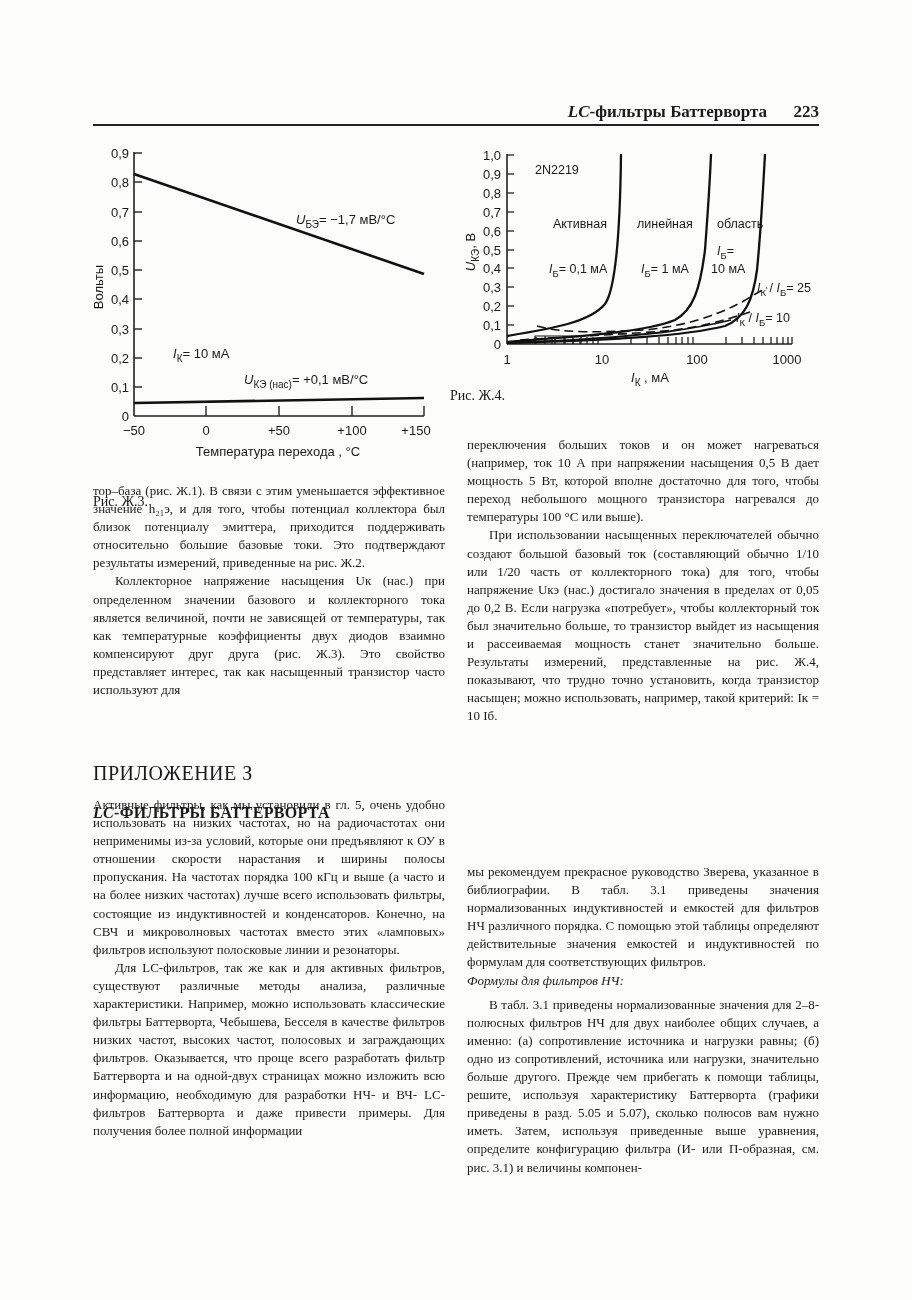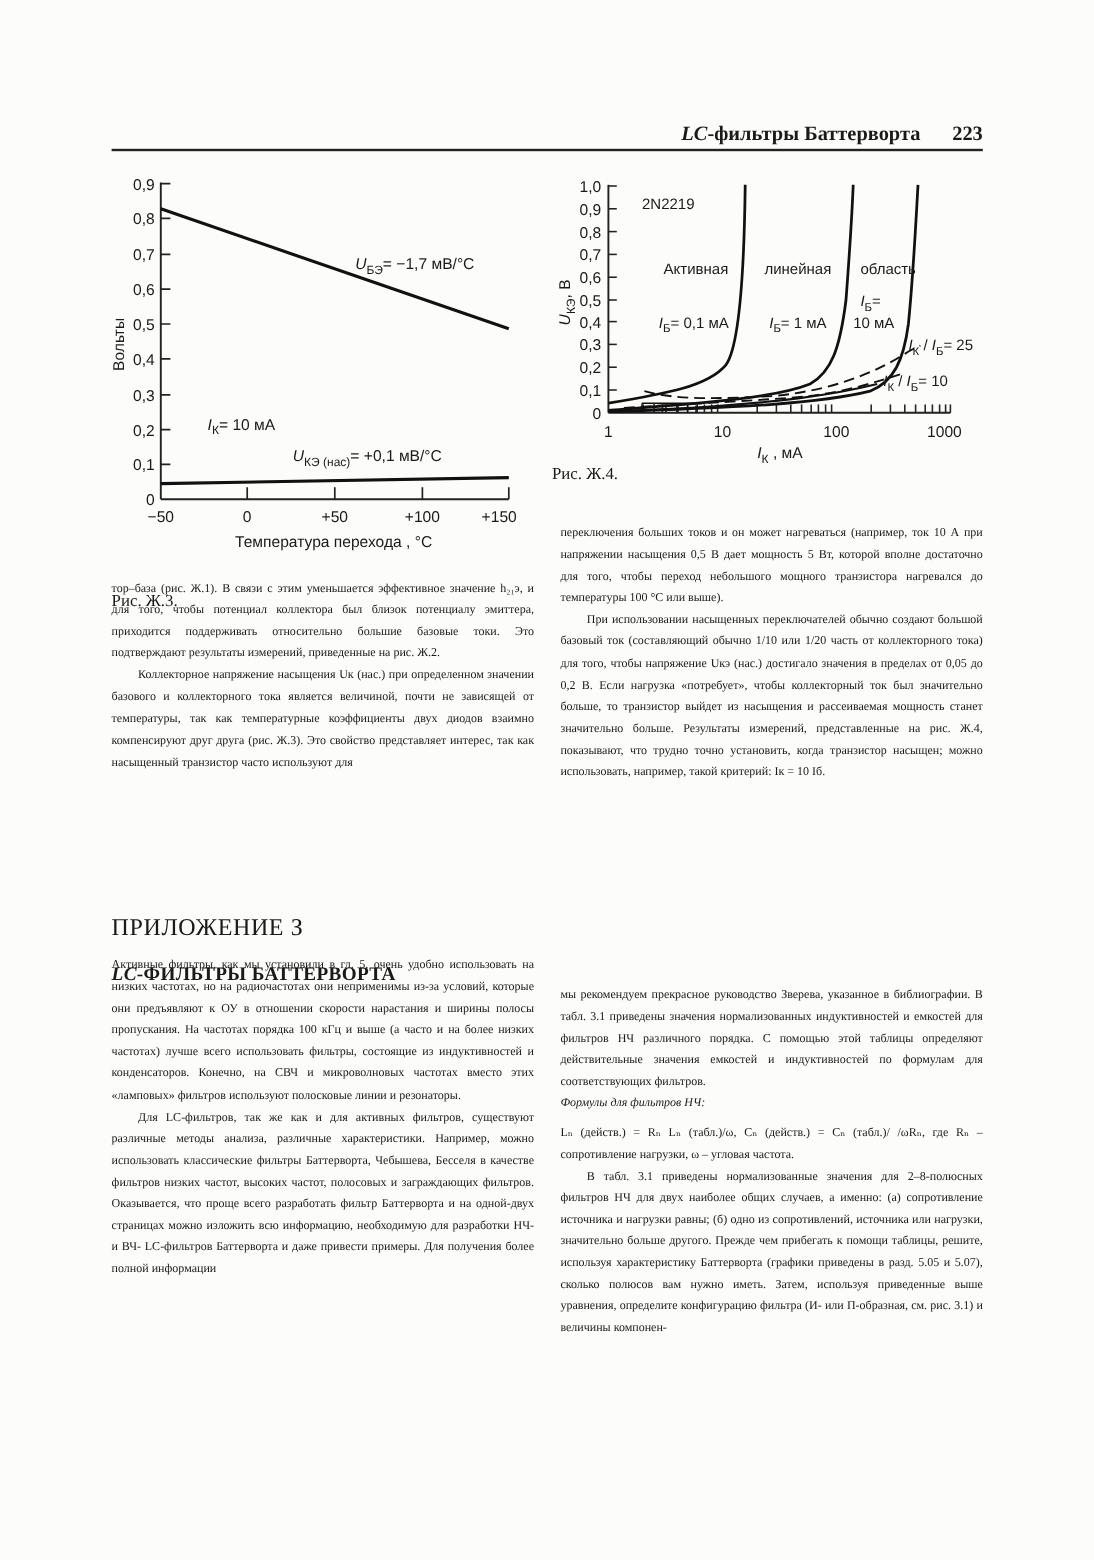--- a/index.html
+++ b/index.html
@@ -3,21 +3,21 @@
 <meta charset="utf-8">
 <style>
   html, body { margin:0; padding:0; background:#fcfcfa; }
   body { width:912px; height:1300px; position:relative; overflow:hidden;
          font-family:"Liberation Serif", "DejaVu Serif", serif; color:#1a1a1a; }
   .running-head { position:absolute; left:93px; top:100px; width:726px; height:24px;
     border-bottom:2px solid #222; }
   .running-head .rh-title { position:absolute; right:52px; top:2px; font-size:17px; font-weight:bold; }
   .running-head .rh-title i { font-weight:bold; }
   .running-head .rh-page { position:absolute; right:0; top:2px; font-size:17px; font-weight:bold; }
-  .col { position:absolute; font-size:10px; line-height:18.1px; text-align:justify; }
+  .col { position:absolute; font-size:13px; line-height:18.1px; text-align:justify; }
   .col p { margin:0; }
   .col p.ind { text-indent:22px; }
   .col-left { left:93px; width:352px; }
   .col-right { left:467px; width:352px; }
   .caption { position:absolute; font-size:14px; }
   .fig { position:absolute; }
   .fig svg text { font-family:"Liberation Sans", "DejaVu Sans", sans-serif; fill:#1a1a1a; }
   .appendix-title { position:absolute; left:93px; top:762px; font-size:20px; letter-spacing:0.5px; }
   .section-title { position:absolute; left:93px; top:804px; font-size:16px; font-weight:bold; letter-spacing:0.3px; }
   .formula-label { font-style:italic; }
@@ -177,38 +177,37 @@
       <text x="252" y="88">область</text>
       <text x="84" y="133"><tspan font-style="italic">I</tspan><tspan font-size="9.5" dy="4">Б</tspan><tspan dy="-4">= 0,1 мА</tspan></text>
       <text x="176" y="133"><tspan font-style="italic">I</tspan><tspan font-size="9.5" dy="4">Б</tspan><tspan dy="-4">= 1 мА</tspan></text>
       <text x="252" y="115"><tspan font-style="italic">I</tspan><tspan font-size="9.5" dy="4">Б</tspan><tspan dy="-4">=</tspan></text>
       <text x="246" y="133">10 мА</text>
       <text x="292" y="152"><tspan font-style="italic">I</tspan><tspan font-size="9.5" dy="4">К</tspan><tspan dy="-4"> / </tspan><tspan font-style="italic">I</tspan><tspan font-size="9.5" dy="4">Б</tspan><tspan dy="-4">= 25</tspan></text>
       <text x="271" y="182"><tspan font-style="italic">I</tspan><tspan font-size="9.5" dy="4">К</tspan><tspan dy="-4"> / </tspan><tspan font-style="italic">I</tspan><tspan font-size="9.5" dy="4">Б</tspan><tspan dy="-4">= 10</tspan></text>
     </g>
   </svg>
 </div>
-<div class="caption" style="left:460px;top:388px;">Рис. Ж.4.</div>
+<div class="caption" style="left:450px;top:388px;">Рис. Ж.4.</div>
 
 <div class="col col-left" style="top:482px;">
   <p>тор–база (рис. Ж.1). В связи с этим уменьшается эффективное значение h₂₁э, и для того, чтобы потенциал коллектора был близок потенциалу эмиттера, приходится поддерживать относительно большие базовые токи. Это подтверждают результаты измерений, приведенные на рис. Ж.2.</p>
   <p class="ind">Коллекторное напряжение насыщения Uк (нас.) при определенном значении базового и коллекторного тока является величиной, почти не зависящей от температуры, так как температурные коэффициенты двух диодов взаимно компенсируют друг друга (рис. Ж.3). Это свойство представляет интерес, так как насыщенный транзистор часто используют для</p>
 </div>
 
 <div class="col col-right" style="top:436px;">
   <p>переключения больших токов и он может нагреваться (например, ток 10 А при напряжении насыщения 0,5 В дает мощность 5 Вт, которой вполне достаточно для того, чтобы переход небольшого мощного транзистора нагревался до температуры 100 °С или выше).</p>
   <p class="ind">При использовании насыщенных переключателей обычно создают большой базовый ток (составляющий обычно 1/10 или 1/20 часть от коллекторного тока) для того, чтобы напряжение Uкэ (нас.) достигало значения в пределах от 0,05 до 0,2 В. Если нагрузка «потребует», чтобы коллекторный ток был значительно больше, то транзистор выйдет из насыщения и рассеиваемая мощность станет значительно больше. Результаты измерений, представленные на рис. Ж.4, показывают, что трудно точно установить, когда транзистор насыщен; можно использовать, например, такой критерий: Iк = 10 Iб.</p>
 </div>
 
 <div class="appendix-title">ПРИЛОЖЕНИЕ З</div>
 <div class="section-title"><i>LC</i><span>-ФИЛЬТРЫ БАТТЕРВОРТА</span></div>
 
 <div class="col col-left" style="top:796px;">
   <p>Активные фильтры, как мы установили в гл. 5, очень удобно использовать на низких частотах, но на радиочастотах они неприменимы из-за условий, которые они предъявляют к ОУ в отношении скорости нарастания и ширины полосы пропускания. На частотах порядка 100 кГц и выше (а часто и на более низких частотах) лучше всего использовать фильтры, состоящие из индуктивностей и конденсаторов. Конечно, на СВЧ и микроволновых частотах вместо этих «ламповых» фильтров используют полосковые линии и резонаторы.</p>
   <p class="ind">Для LC-фильтров, так же как и для активных фильтров, существуют различные методы анализа, различные характеристики. Например, можно использовать классические фильтры Баттерворта, Чебышева, Бесселя в качестве фильтров низких частот, высоких частот, полосовых и заграждающих фильтров. Оказывается, что проще всего разработать фильтр Баттерворта и на одной-двух страницах можно изложить всю информацию, необходимую для разработки НЧ- и ВЧ- LC-фильтров Баттерворта и даже привести примеры. Для получения более полной информации</p>
 </div>
 
-<div class="col col-right" style="top:821px;">
+<div class="col col-right" style="top:863px;">
   <p>мы рекомендуем прекрасное руководство Зверева, указанное в библиографии. В табл. 3.1 приведены значения нормализованных индуктивностей и емкостей для фильтров НЧ различного порядка. С помощью этой таблицы определяют действительные значения емкостей и индуктивностей по формулам для соответствующих фильтров.</p>
   <p class="formula-label" style="margin-bottom:6px;">Формулы для фильтров НЧ:</p>
-  <p>Lₙ (действ.) = Rₙ Lₙ (табл.)/ω, Cₙ (действ.) = Cₙ (табл.)/ /ωRₙ, где Rₙ – сопротивление нагрузки, ω – угловая частота.</p>
   <p class="ind">В табл. 3.1 приведены нормализованные значения для 2–8-полюсных фильтров НЧ для двух наиболее общих случаев, а именно: (а) сопротивление источника и нагрузки равны; (б) одно из сопротивлений, источника или нагрузки, значительно больше другого. Прежде чем прибегать к помощи таблицы, решите, используя характеристику Баттерворта (графики приведены в разд. 5.05 и 5.07), сколько полюсов вам нужно иметь. Затем, используя приведенные выше уравнения, определите конфигурацию фильтра (И- или П-образная, см. рис. 3.1) и величины компонен-</p>
 </div>
 
 </body></html>

